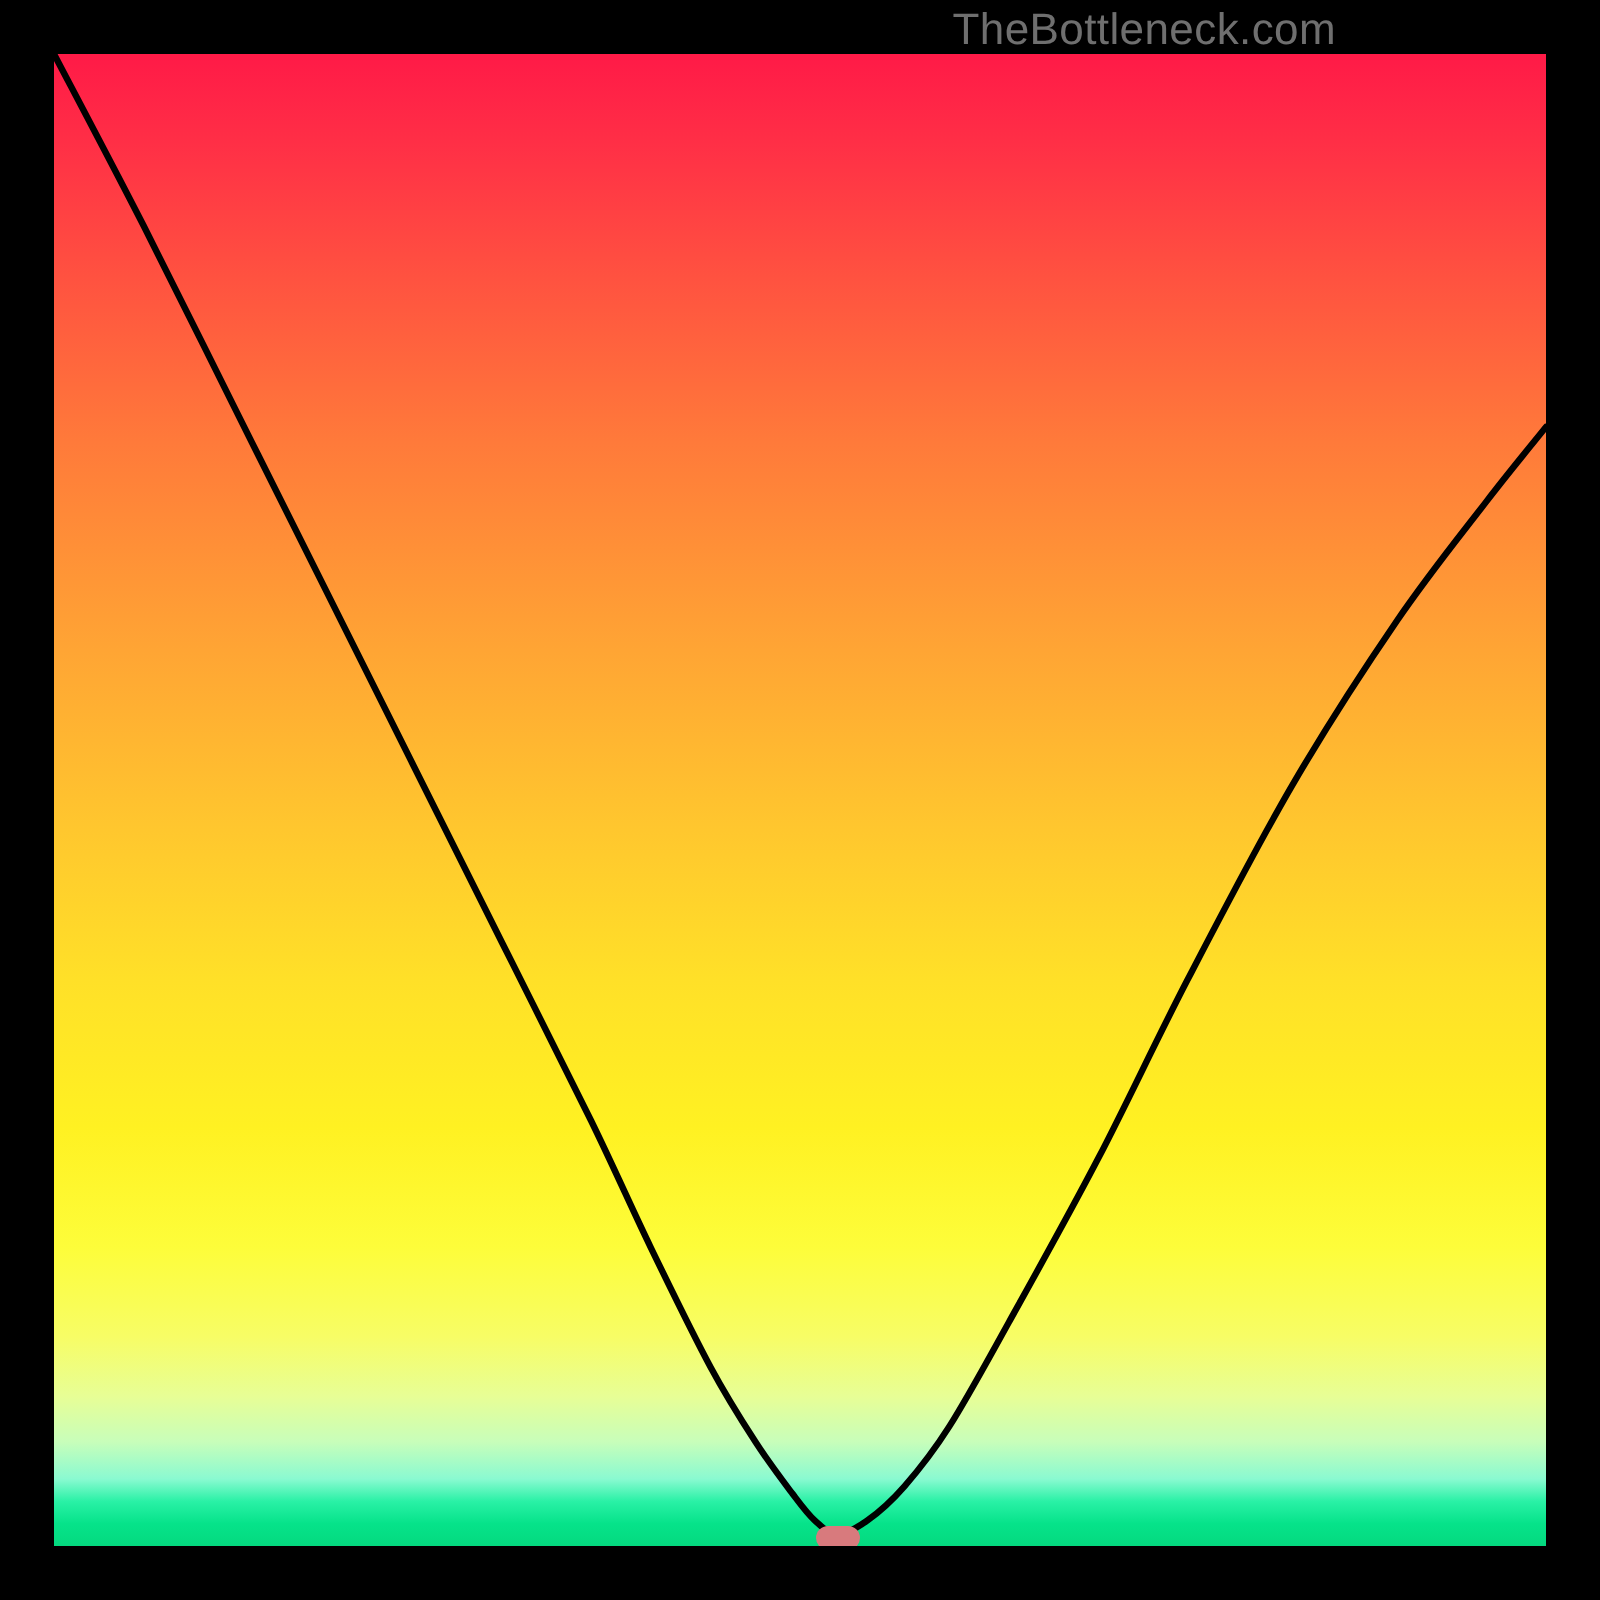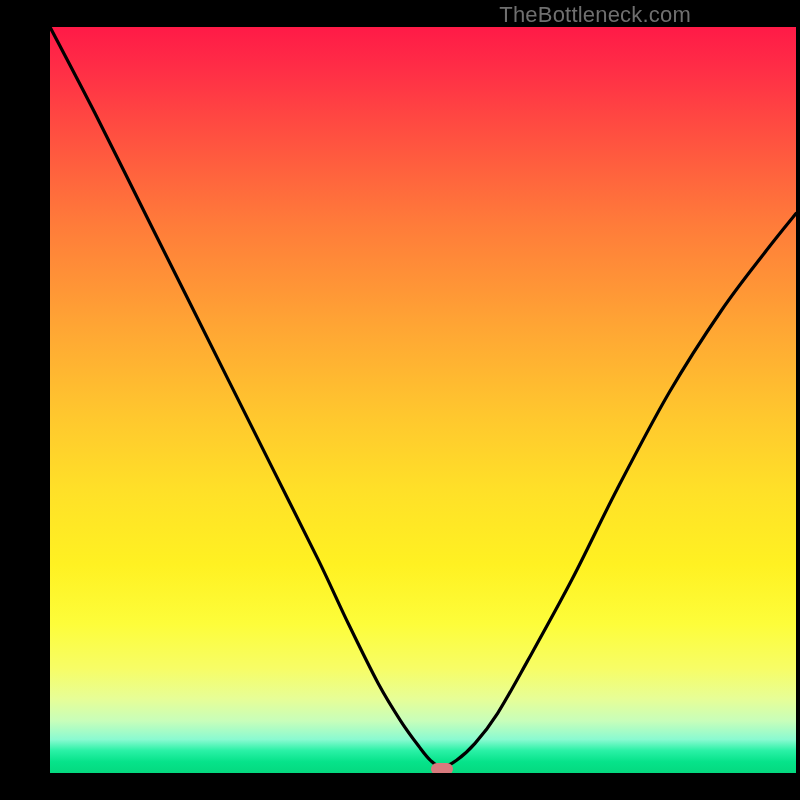--- a/index.html
+++ b/index.html
@@ -11,21 +11,20 @@
     overflow: hidden;
     font-family: Arial, Helvetica, sans-serif;
   }
   .frame {
     position: absolute;
     left: 0;
     top: 0;
     width: 680px;
     height: 800px;
     background: #000;
-    margin-left: 23px;
   }
   .plot-area {
     position: absolute;
     left: 27px;
     top: 27px;
     width: 746px;
     height: 746px;
     overflow: hidden;
   }
   .gradient {

